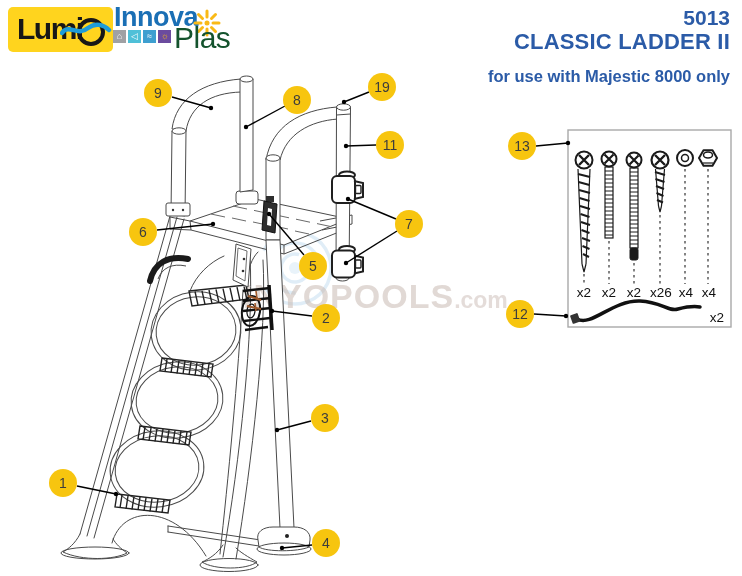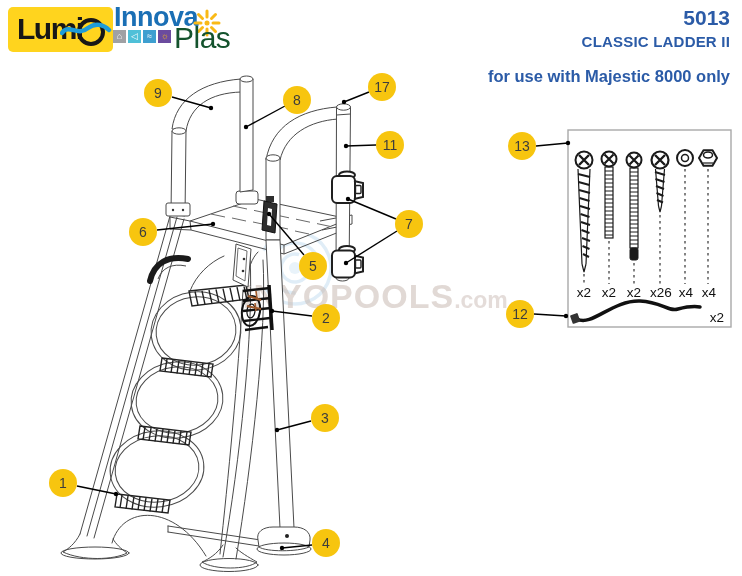--- a/index.html
+++ b/index.html
@@ -11,21 +11,21 @@
   .lumio-o{position:absolute;left:69px;top:11px;width:20px;height:20px;border:4.5px solid #171717;border-radius:50%;}
   .lumio-wave{position:absolute;left:52px;top:13px;}
   .innova-word{position:absolute;left:114px;top:2px;font-size:27px;font-weight:700;color:#1A6FB5;letter-spacing:-0.5px;}
   .plas-word{position:absolute;left:174px;top:21px;font-size:30px;font-weight:400;color:#14532d;letter-spacing:-0.5px;}
   .sunburst{position:absolute;left:193px;top:9px;}
   .sq-row{position:absolute;left:113px;top:30px;display:flex;gap:2px;}
   .sq{width:13px;height:13px;display:flex;align-items:center;justify-content:center;
       color:#fff;font-size:9px;line-height:9px;}
   .titleblock{position:absolute;right:12px;top:6px;text-align:right;color:#2B5BA7;}
   .t1{font-size:21px;font-weight:700;line-height:24px;}
-  .t2{font-size:15px;font-weight:700;line-height:24px;letter-spacing:0.2px;}
+  .t2{font-size:22px;font-weight:700;line-height:24px;letter-spacing:0.2px;}
   .t3{font-size:16.5px;font-weight:700;line-height:21px;margin-top:12px;}
   
   .wm-layer{position:absolute;left:0;top:0;width:742px;height:576px;z-index:1;}
   .wm-text{position:absolute;left:243px;top:277px;white-space:nowrap;}
   .wm-main{font-size:34px;font-weight:800;letter-spacing:1px;color:rgba(201,185,179,0.55);}
   .wm-suffix{font-size:23px;font-weight:600;color:rgba(201,185,179,0.5);text-align:center;}
   .wm-swirl{position:absolute;left:248px;top:220px;}
   
   #art{position:absolute;left:0;top:0;z-index:2;}
   
@@ -315,18 +315,18 @@
 
   <div class="callout" style="left:49px;top:469px">1</div>
   <div class="callout" style="left:312px;top:304px">2</div>
   <div class="callout" style="left:311px;top:404px">3</div>
   <div class="callout" style="left:312px;top:529px">4</div>
   <div class="callout" style="left:299px;top:252px">5</div>
   <div class="callout" style="left:129px;top:218px">6</div>
   <div class="callout" style="left:395px;top:210px">7</div>
   <div class="callout" style="left:283px;top:86px">8</div>
   <div class="callout" style="left:144px;top:79px">9</div>
-  <div class="callout" style="left:368px;top:73px">17</div>
+  <div class="callout" style="left:368px;top:73px">19</div>
   <div class="callout" style="left:376px;top:131px">11</div>
   <div class="callout" style="left:506px;top:300px">12</div>
   <div class="callout" style="left:508px;top:132px">13</div>
 
 </div>
 
 </body></html>

